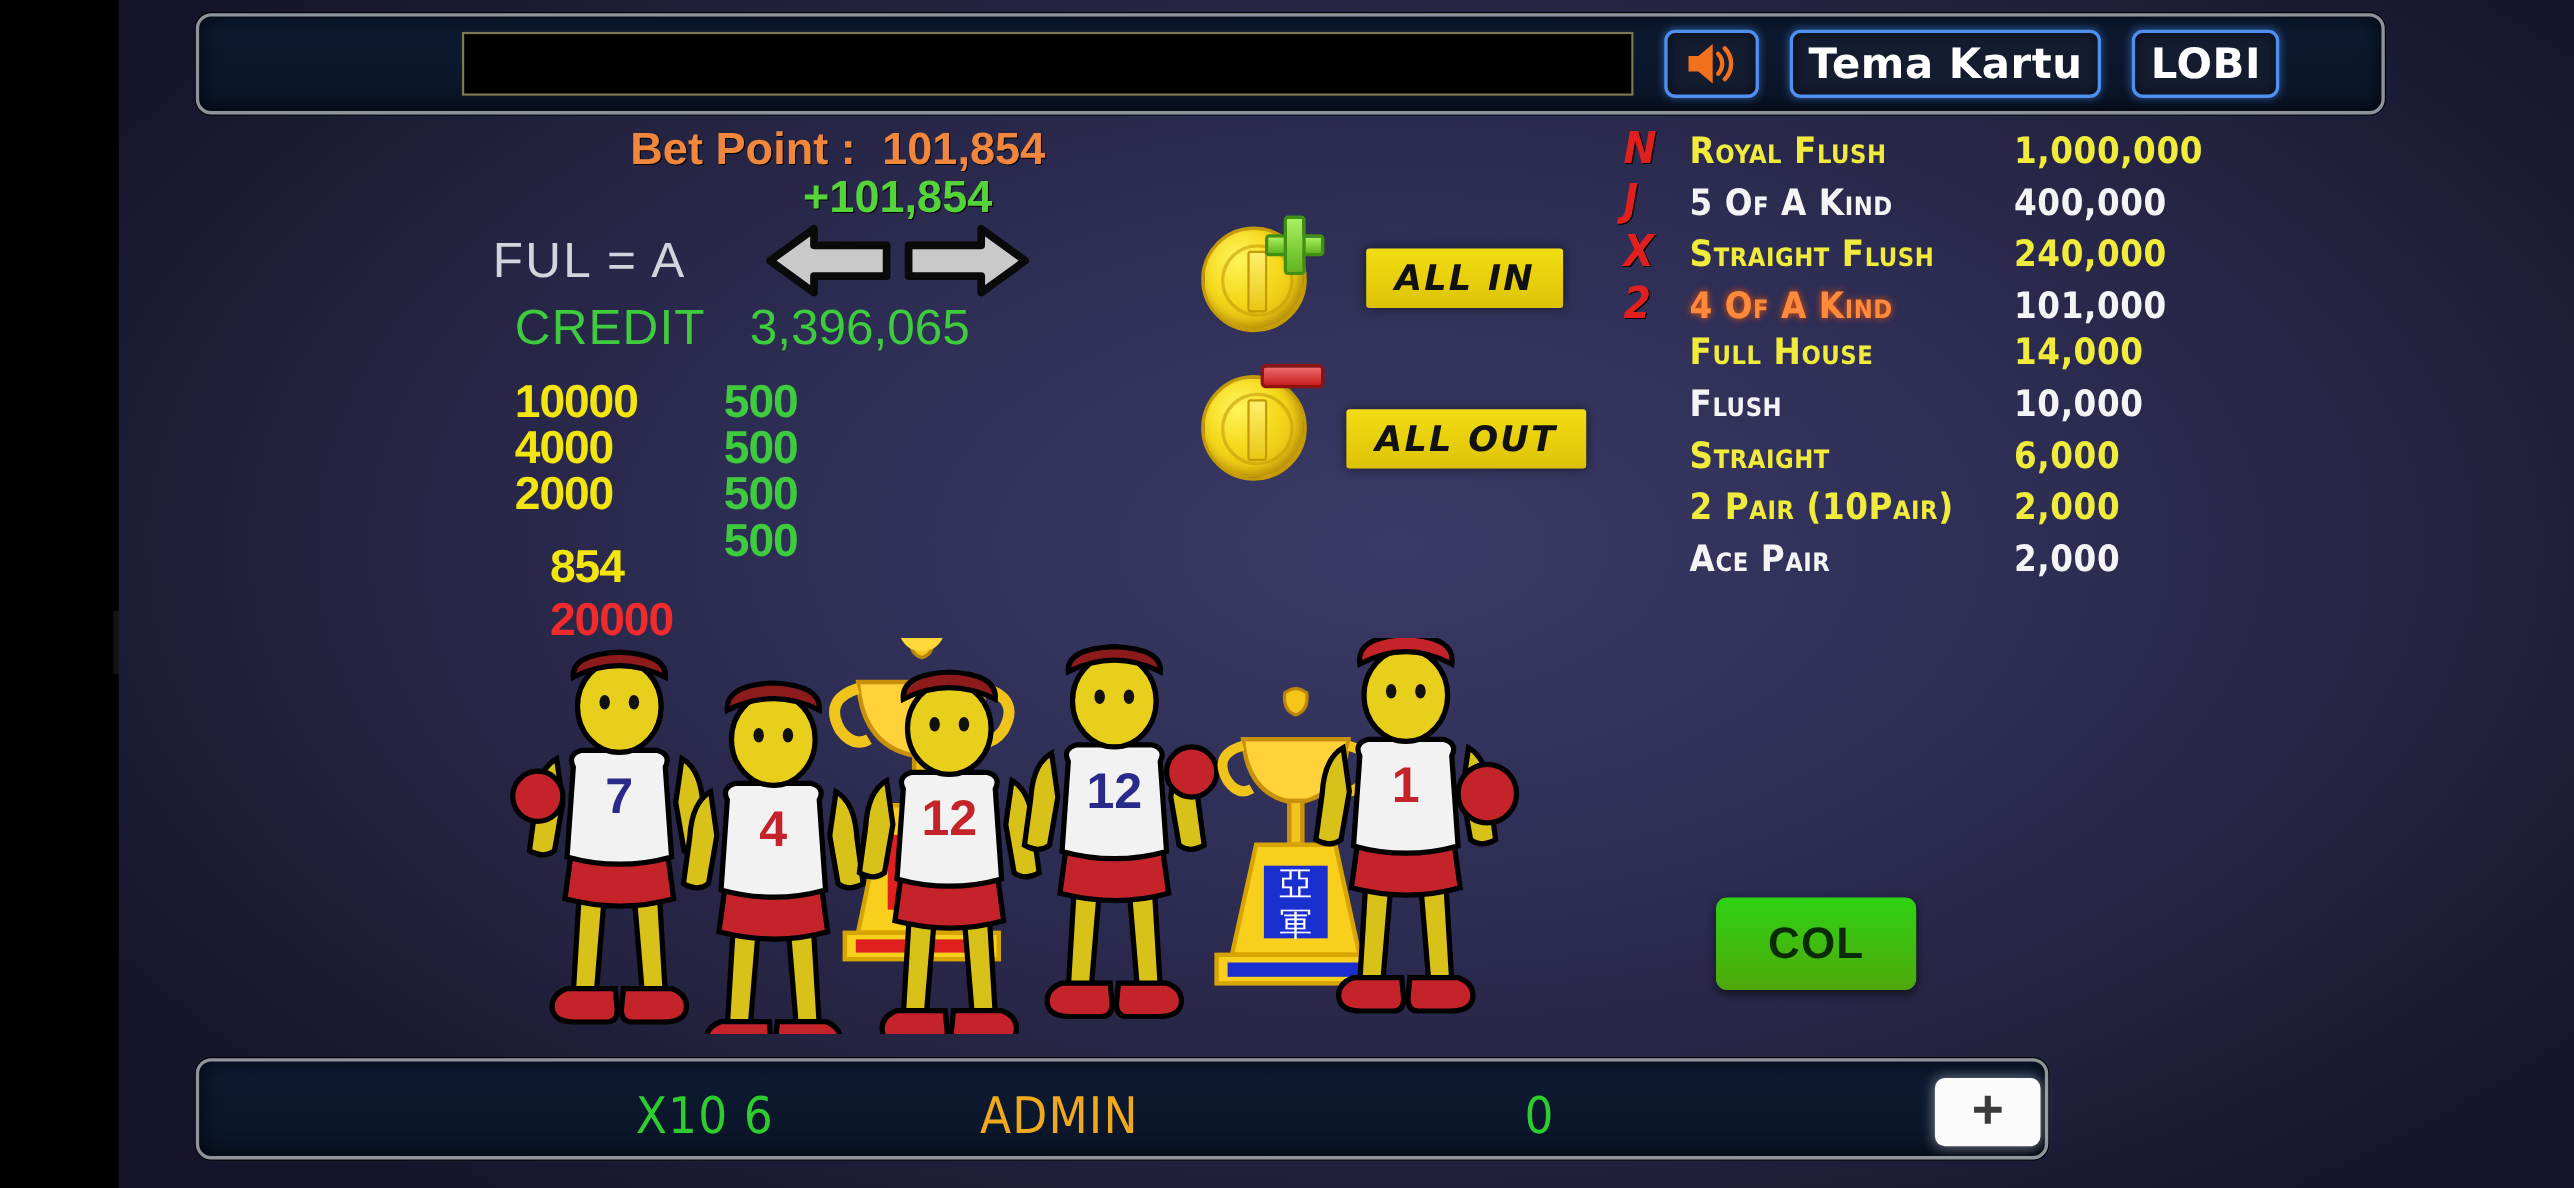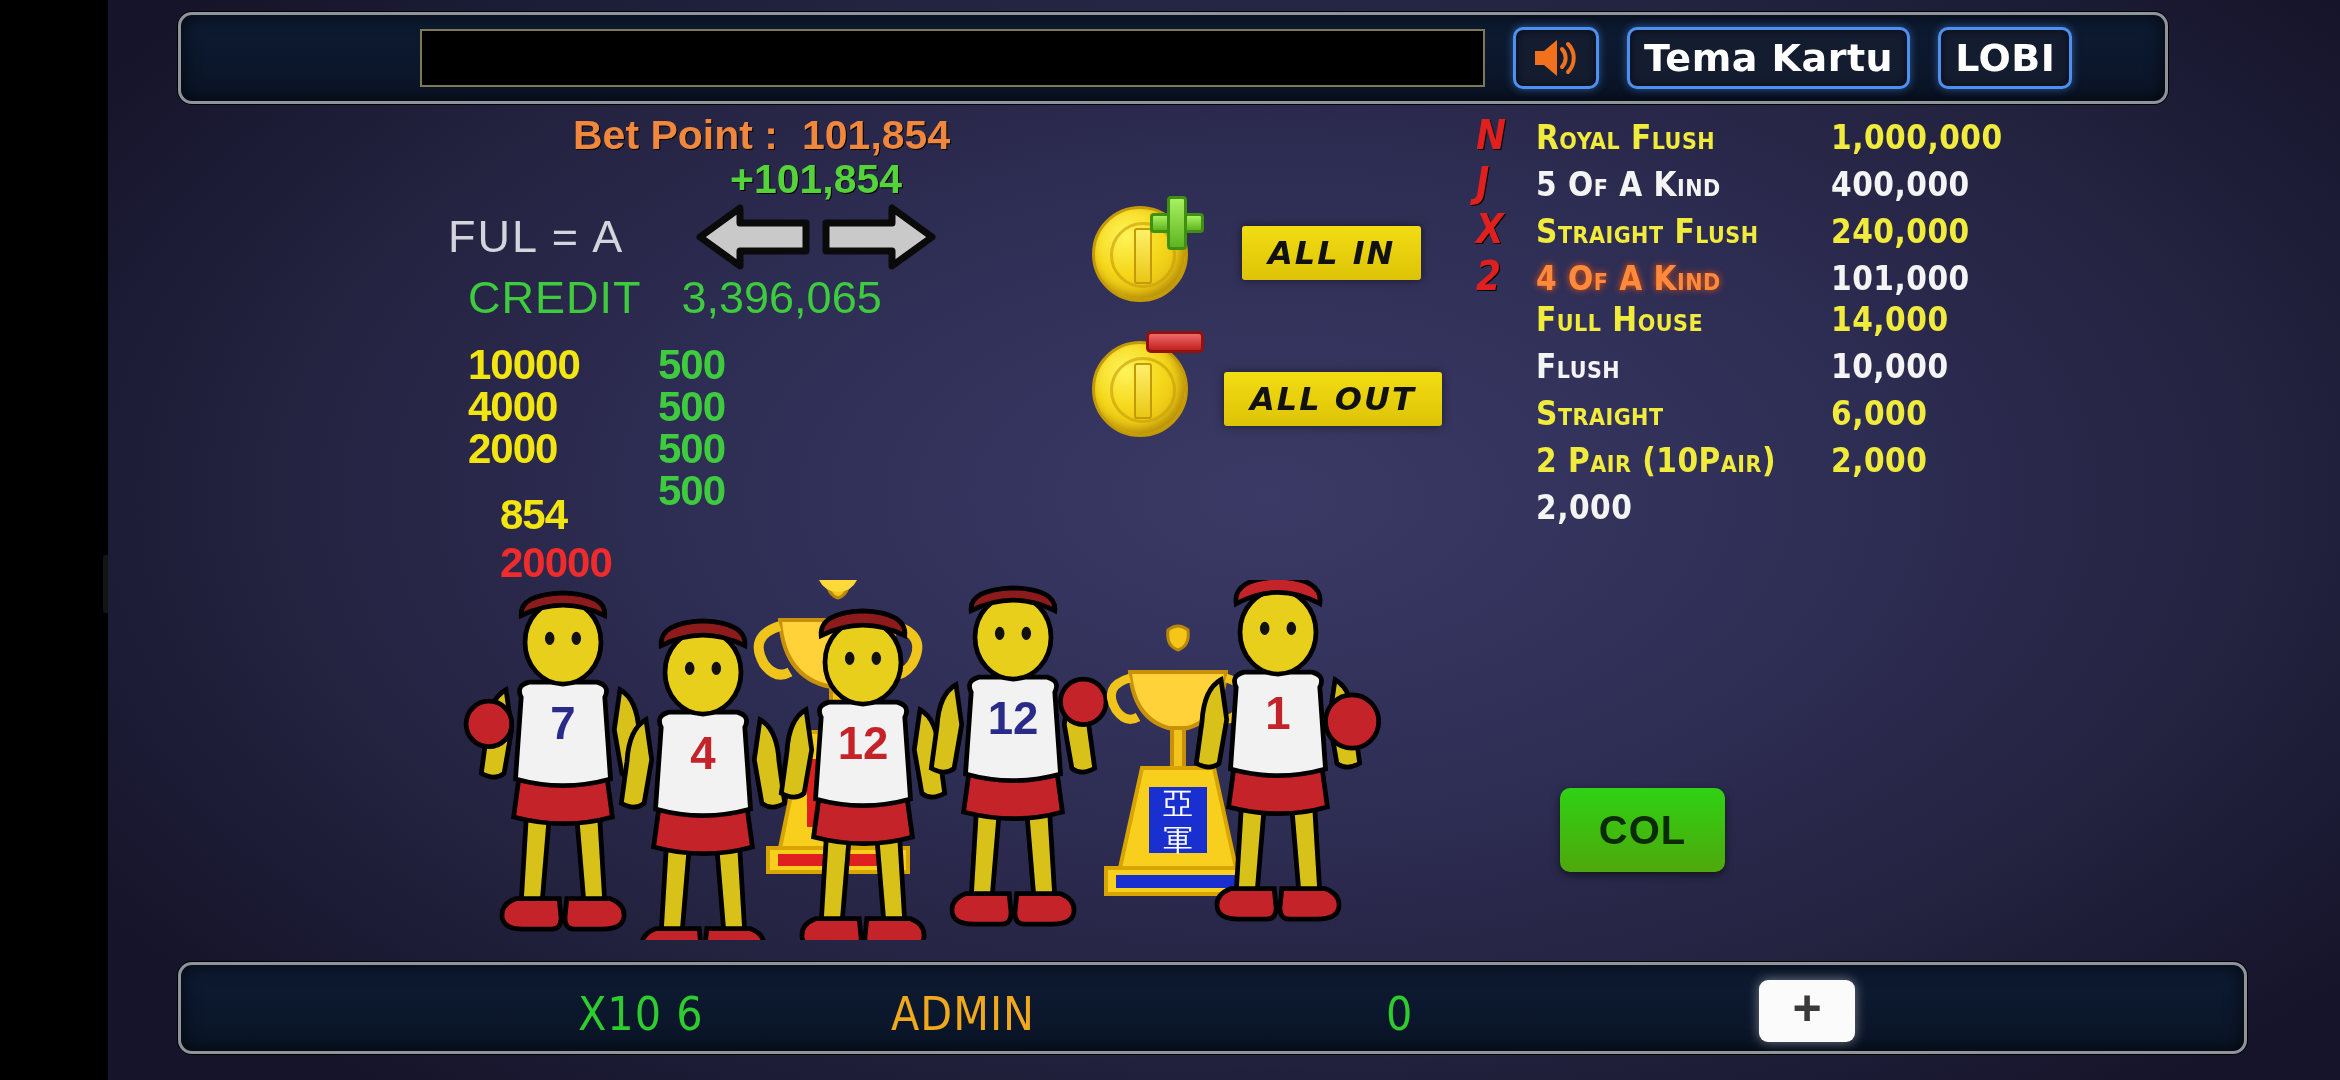--- a/index.html
+++ b/index.html
@@ -121,34 +121,34 @@
            text-shadow:1px 1px 0 #000; }
   .pt-name{ width:295px; font-size:33px; font-weight:bold; letter-spacing:.5px;
             font-variant:small-caps; text-transform:capitalize; white-space:nowrap; }
   .pt-val{ font-size:33px; font-weight:bold; letter-spacing:.5px; white-space:nowrap; }
   .c-yellow{ color:#f1ec3c; }
   .c-white{ color:#f4f4f4; }
   .c-orange{ color:#ff8a3c; text-shadow:0 0 7px rgba(255,90,0,.9); }
 
   
   #col-btn{
-    position:absolute; left:1452px; top:788px; width:165px; height:84px;
+    position:absolute; left:1452px; top:816px; width:182px; height:84px;
     background:linear-gradient(#2fd214,#4fa80c);
     border-radius:10px; color:#0b2b05; font-size:40px; font-weight:bold;
     display:flex; align-items:center; justify-content:center; letter-spacing:1px;
     box-shadow:0 3px 8px rgba(0,0,0,.55);
   }
 
   
   #mascots{ position:absolute; left:330px; top:580px; width:1000px; height:360px; }
   #mascots svg{ width:1000px; height:360px; display:block; }
 
   
   #bottombar{
-    position:absolute; left:70px; top:962px; width:2069px; height:92px;
+    position:absolute; left:70px; top:962px; width:1684px; height:92px;
     background:linear-gradient(#0d1b33,#0a1426);
     border-radius:14px; border:3px solid #8f949b;
     box-shadow:0 0 0 1px #000, inset 0 0 18px rgba(0,0,0,.75);
   }
   #bb-mult{ position:absolute; left:397px; top:22px; color:#2ecc2e; font-size:46px;
             letter-spacing:1px; font-family:"DejaVu Sans Condensed","DejaVu Sans",sans-serif; }
   #bb-user{ position:absolute; left:710px; top:22px; color:#f0a81c; font-size:46px;
             letter-spacing:1px; font-family:"DejaVu Sans Condensed","DejaVu Sans",sans-serif; }
   #bb-count{ position:absolute; left:1205px; top:22px; color:#2ecc2e; font-size:46px;
              font-family:"DejaVu Sans Condensed","DejaVu Sans",sans-serif; }
@@ -295,20 +295,21 @@
         <span class="pt-name c-yellow">Straight</span>
         <span class="pt-val c-yellow">6,000</span>
       </div>
       <div class="pt-row">
         <span class="pt-key"></span>
         <span class="pt-name c-yellow">2 Pair (10Pair)</span>
         <span class="pt-val c-yellow">2,000</span>
       </div>
       <div class="pt-row">
         <span class="pt-key"></span>
+        <span class="pt-name c-white">Ace Pair</span>
         <span class="pt-val c-white">2,000</span>
       </div>
     </div>
 
     <div id="mascots">
       <svg viewBox="0 0 1000 360" xmlns="http://www.w3.org/2000/svg">
         <defs>
           <g id="athlete">
             <path d="M-38 150 l-6 100 h22 l8 -96 z M38 150 l6 100 h-22 l-8 -96 z" fill="#d8c21a" stroke="#000" stroke-width="5"></path>
             <path d="M-50 246 q-16 6 -14 20 q2 12 22 12 h30 q10 0 10 -12 l-2 -20 z" fill="#c4232a" stroke="#000" stroke-width="5"></path>

